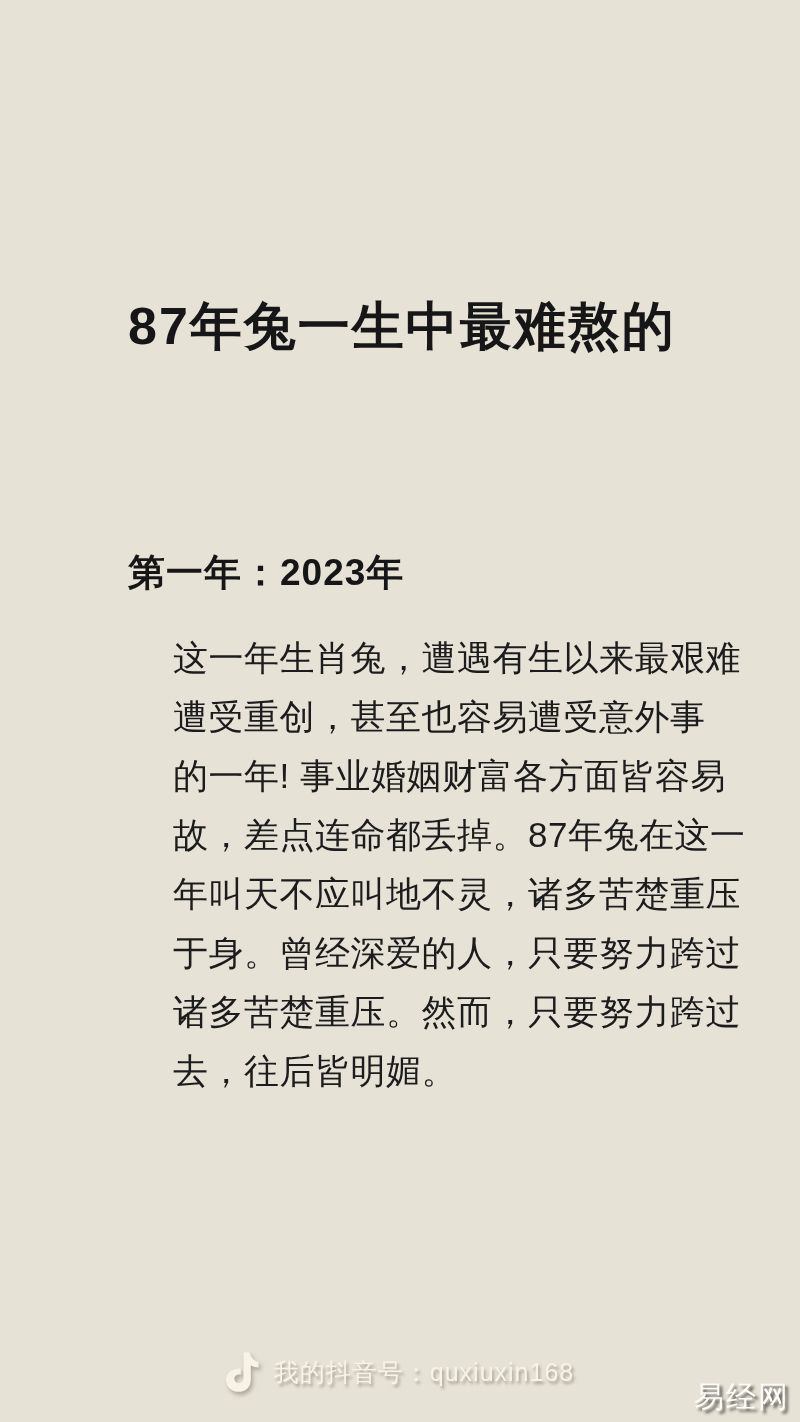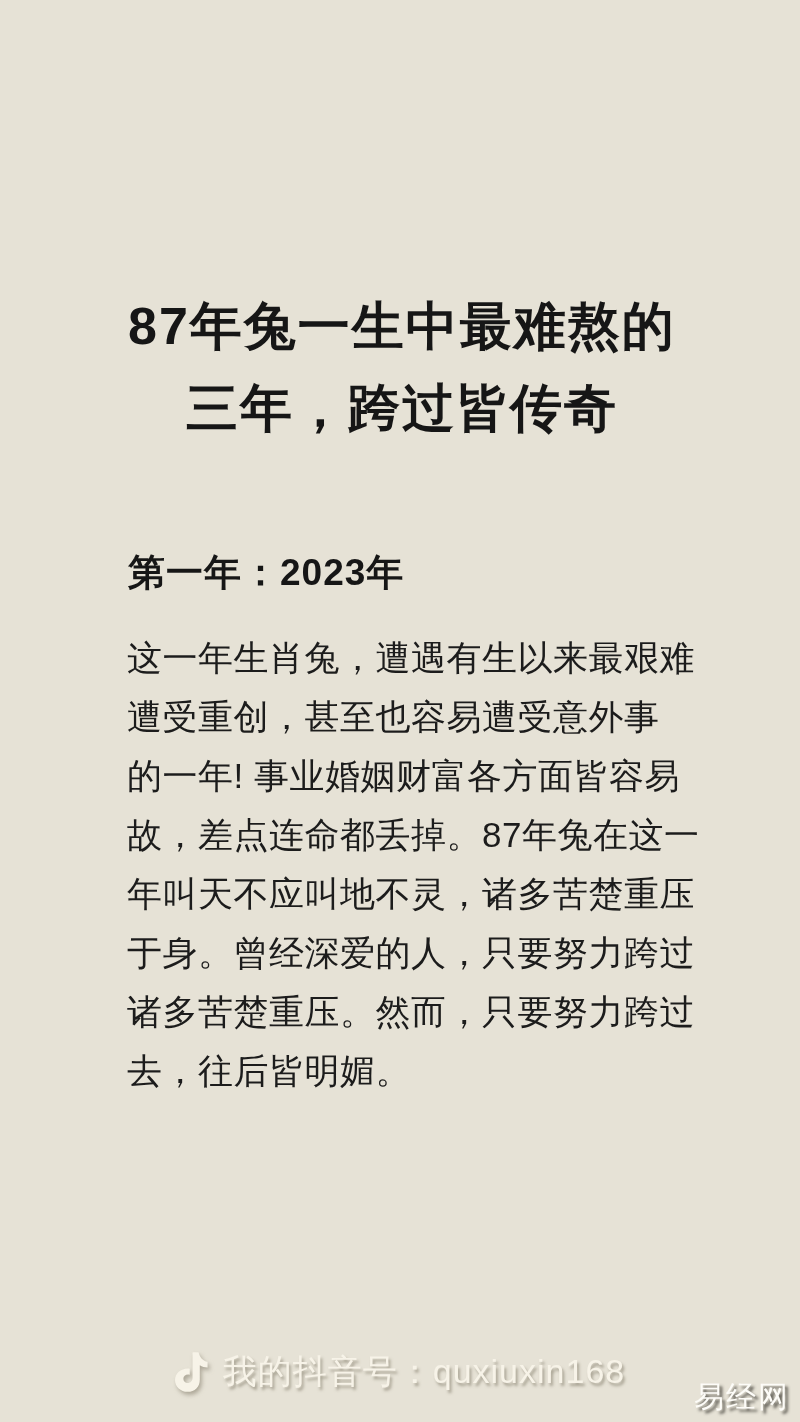--- a/index.html
+++ b/index.html
@@ -48,38 +48,39 @@
     top: 628px;
     font-size: 35px;
     font-weight: 500;
     line-height: 59px;
     letter-spacing: 0.5px;
     color: #1c1c1c;
   }
   .body-line {
     display: block;
     white-space: nowrap;
+    margin-left: 46px;
   }
   .footer-badge {
     position: absolute;
     left: 0;
     top: 1344px;
     width: 100%;
     height: 56px;
     display: flex;
     align-items: center;
     justify-content: center;
     gap: 14px;
   }
   .note-icon {
     display: inline-flex;
     filter: drop-shadow(2px 3px 2px rgba(125, 118, 100, 0.55));
   }
   .douyin-text {
-    font-size: 34px;
+    font-size: 25px;
     font-weight: 500;
     letter-spacing: 1px;
     color: #F7F3E8;
     text-shadow: 2px 3px 3px rgba(125, 118, 100, 0.6);
     white-space: nowrap;
   }
   .watermark {
     position: absolute;
     right: 10px;
     bottom: 4px;
@@ -92,21 +93,20 @@
     margin-left: 16px;
   }
 </style>
 </head>
 <body>
 
 <div class="page">
 
   <h1 class="title">
     <span class="t-line">87年兔一生中最难熬的</span>
-    <span class="t-line">三年，跨过皆传奇</span>
   </h1>
 
   <h2 class="heading">第一年：2023年</h2>
 
   <div class="body-text">
     <span class="body-line">这一年生肖兔，遭遇有生以来最艰难</span>
     <span class="body-line">遭受重创，甚至也容易遭受意外事</span>
     <span class="body-line">的一年! 事业婚姻财富各方面皆容易</span>
     <span class="body-line">故，差点连命都丢掉。87年兔在这一</span>
     <span class="body-line">年叫天不应叫地不灵，诸多苦楚重压</span>

